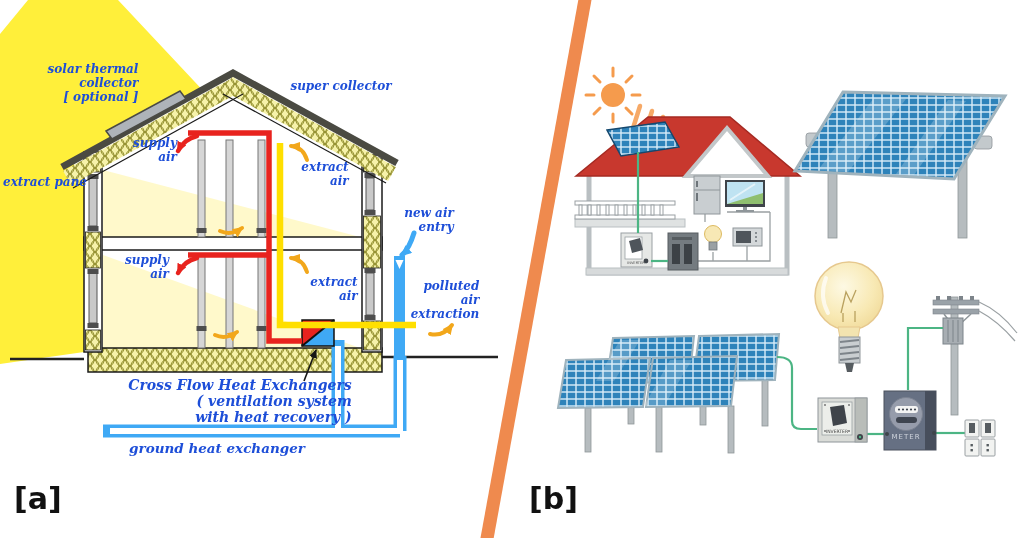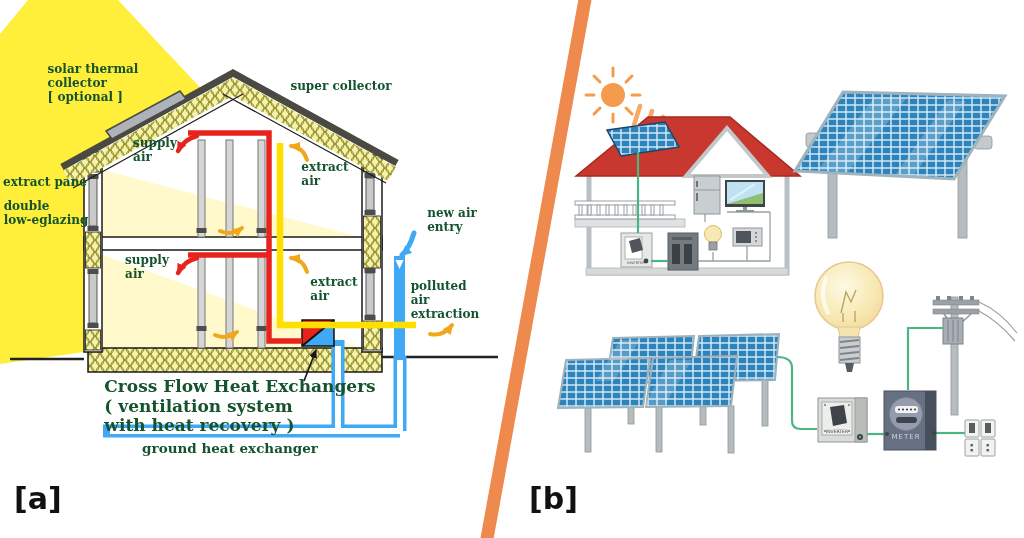--- a/index.html
+++ b/index.html
@@ -1,22 +1,22 @@
 <!DOCTYPE html>
 <html><head>
 <meta charset="utf-8">
 <style>
   html,body{margin:0;padding:0;background:#fff;}
   .stage{position:relative;width:1024px;height:538px;background:#fff;overflow:hidden;
          font-family:"DejaVu Serif",serif;}
   .art{position:absolute;left:0;top:0;}
   .lbl{position:absolute;font-family:"DejaVu Serif",serif;font-weight:bold;font-size:12px;
-       line-height:1.15;color:#14532d;text-align:left;white-space:pre-line;
-       transform:translateX(-50%);}
-  .lbl.f13{font-size:17px;}
+       line-height:1.15;color:#1d4ed8;text-align:right;white-space:pre-line;
+       transform:translateX(-50%);font-style:italic;}
+  .lbl.f13{font-size:14px;}
   .lbl.f135{font-size:13.5px;}
   .tag{position:absolute;font-family:"DejaVu Sans",sans-serif;font-weight:700;font-size:30px;
        color:#111;white-space:pre;}
 </style>
 </head>
 <body>
 
 <div class="stage">
 <svg class="art" width="1024" height="538" viewBox="0 0 1024 538">
   <defs>
@@ -364,35 +364,33 @@
       </g>
     </g>
   </g>
 </svg>
 
 <div class="lbl" style="left:93px;top:63px;">solar thermal
 collector
 [ optional ]</div>
 <div class="lbl" style="left:341px;top:80px;">super collector</div>
 <div class="lbl" style="left:45px;top:176px;">extract pane</div>
-<div class="lbl" style="left:46px;top:200px;">double
-low-eglazing</div>
 <div class="lbl" style="left:155px;top:137px;">supply
 air</div>
 <div class="lbl" style="left:325px;top:161px;">extract
 air</div>
 <div class="lbl" style="left:147px;top:254px;">supply
 air</div>
 <div class="lbl" style="left:334px;top:276px;">extract
 air</div>
-<div class="lbl" style="left:429px;top:207px;margin-left:23px;">new air
+<div class="lbl" style="left:429px;top:207px;">new air
 entry</div>
 <div class="lbl" style="left:445px;top:280px;">polluted
 air
 extraction</div>
 <div class="lbl f13" style="left:240px;top:377px;">Cross Flow Heat Exchangers
 ( ventilation system
 with heat recovery )</div>
-<div class="lbl f135" style="left:230px;top:441px;">ground heat exchanger</div>
+<div class="lbl f135" style="left:217px;top:441px;">ground heat exchanger</div>
 
 <div class="tag" style="left:14px;top:481px;">[a]</div>
 <div class="tag" style="left:529px;top:481px;">[b]</div>
 </div>
 
 </body></html>

